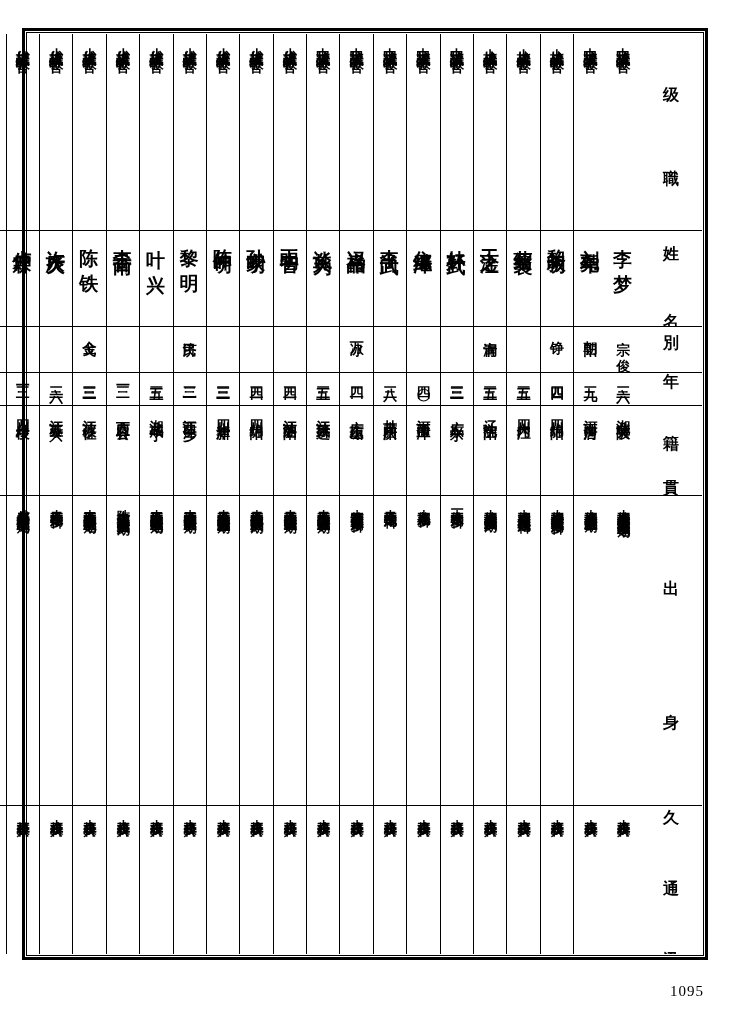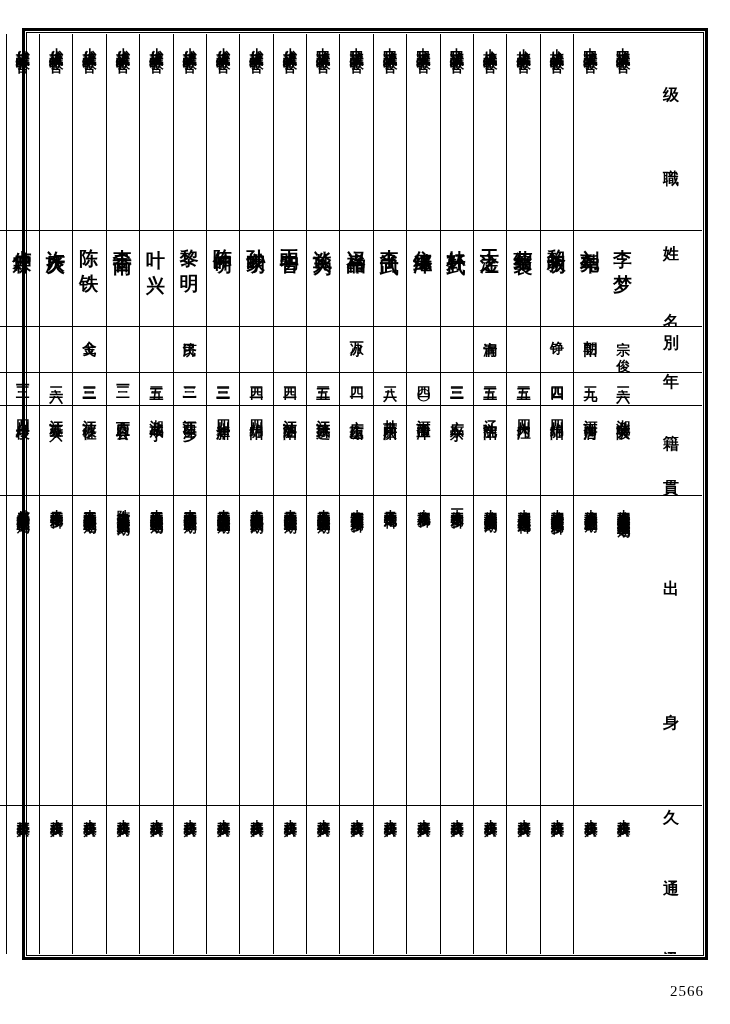--- a/index.html
+++ b/index.html
@@ -598,14 +598,14 @@
           <div class="cell r-name"></div>
           <div class="cell r-alias"></div>
           <div class="cell r-age"></div>
           <div class="cell r-origin"></div>
           <div class="cell r-edu"></div>
           <div class="cell r-addr"></div>
         </div></div>
 
   </div>
 
-  <div class="pagenum">2566</div>
+  <div class="pagenum">1095</div>
 </div>
 
 </body></html>

